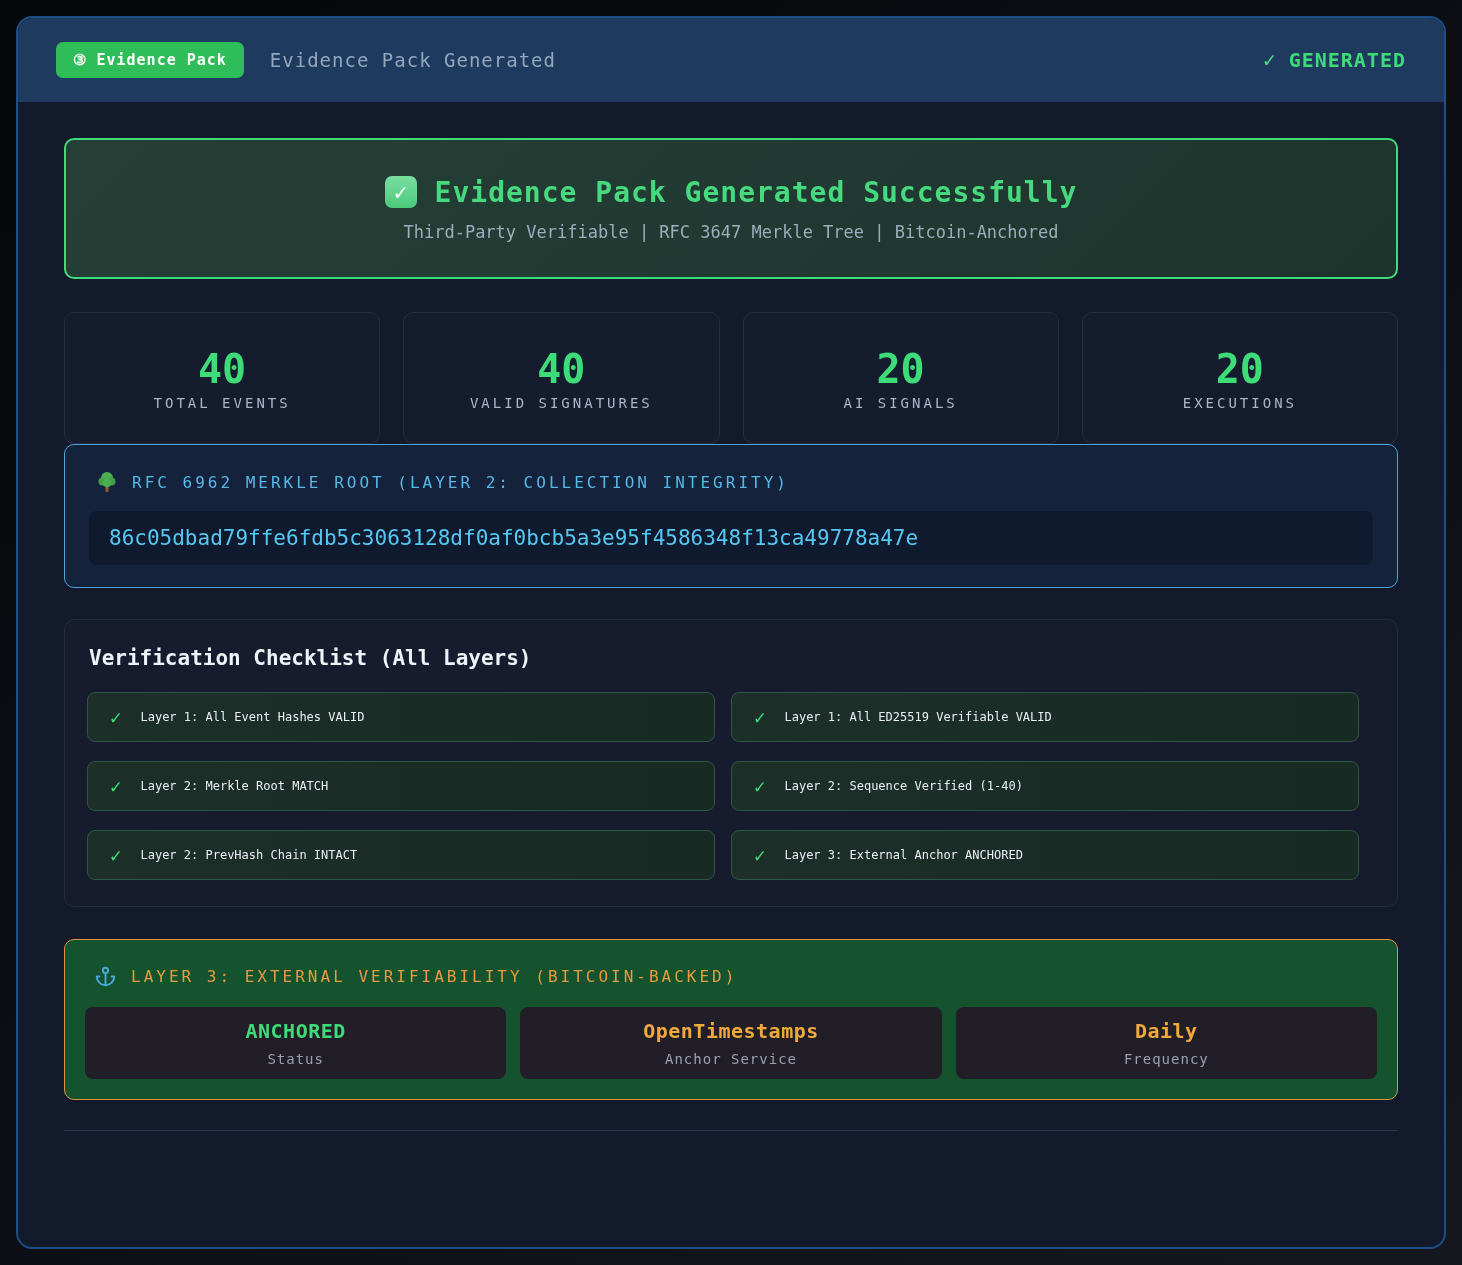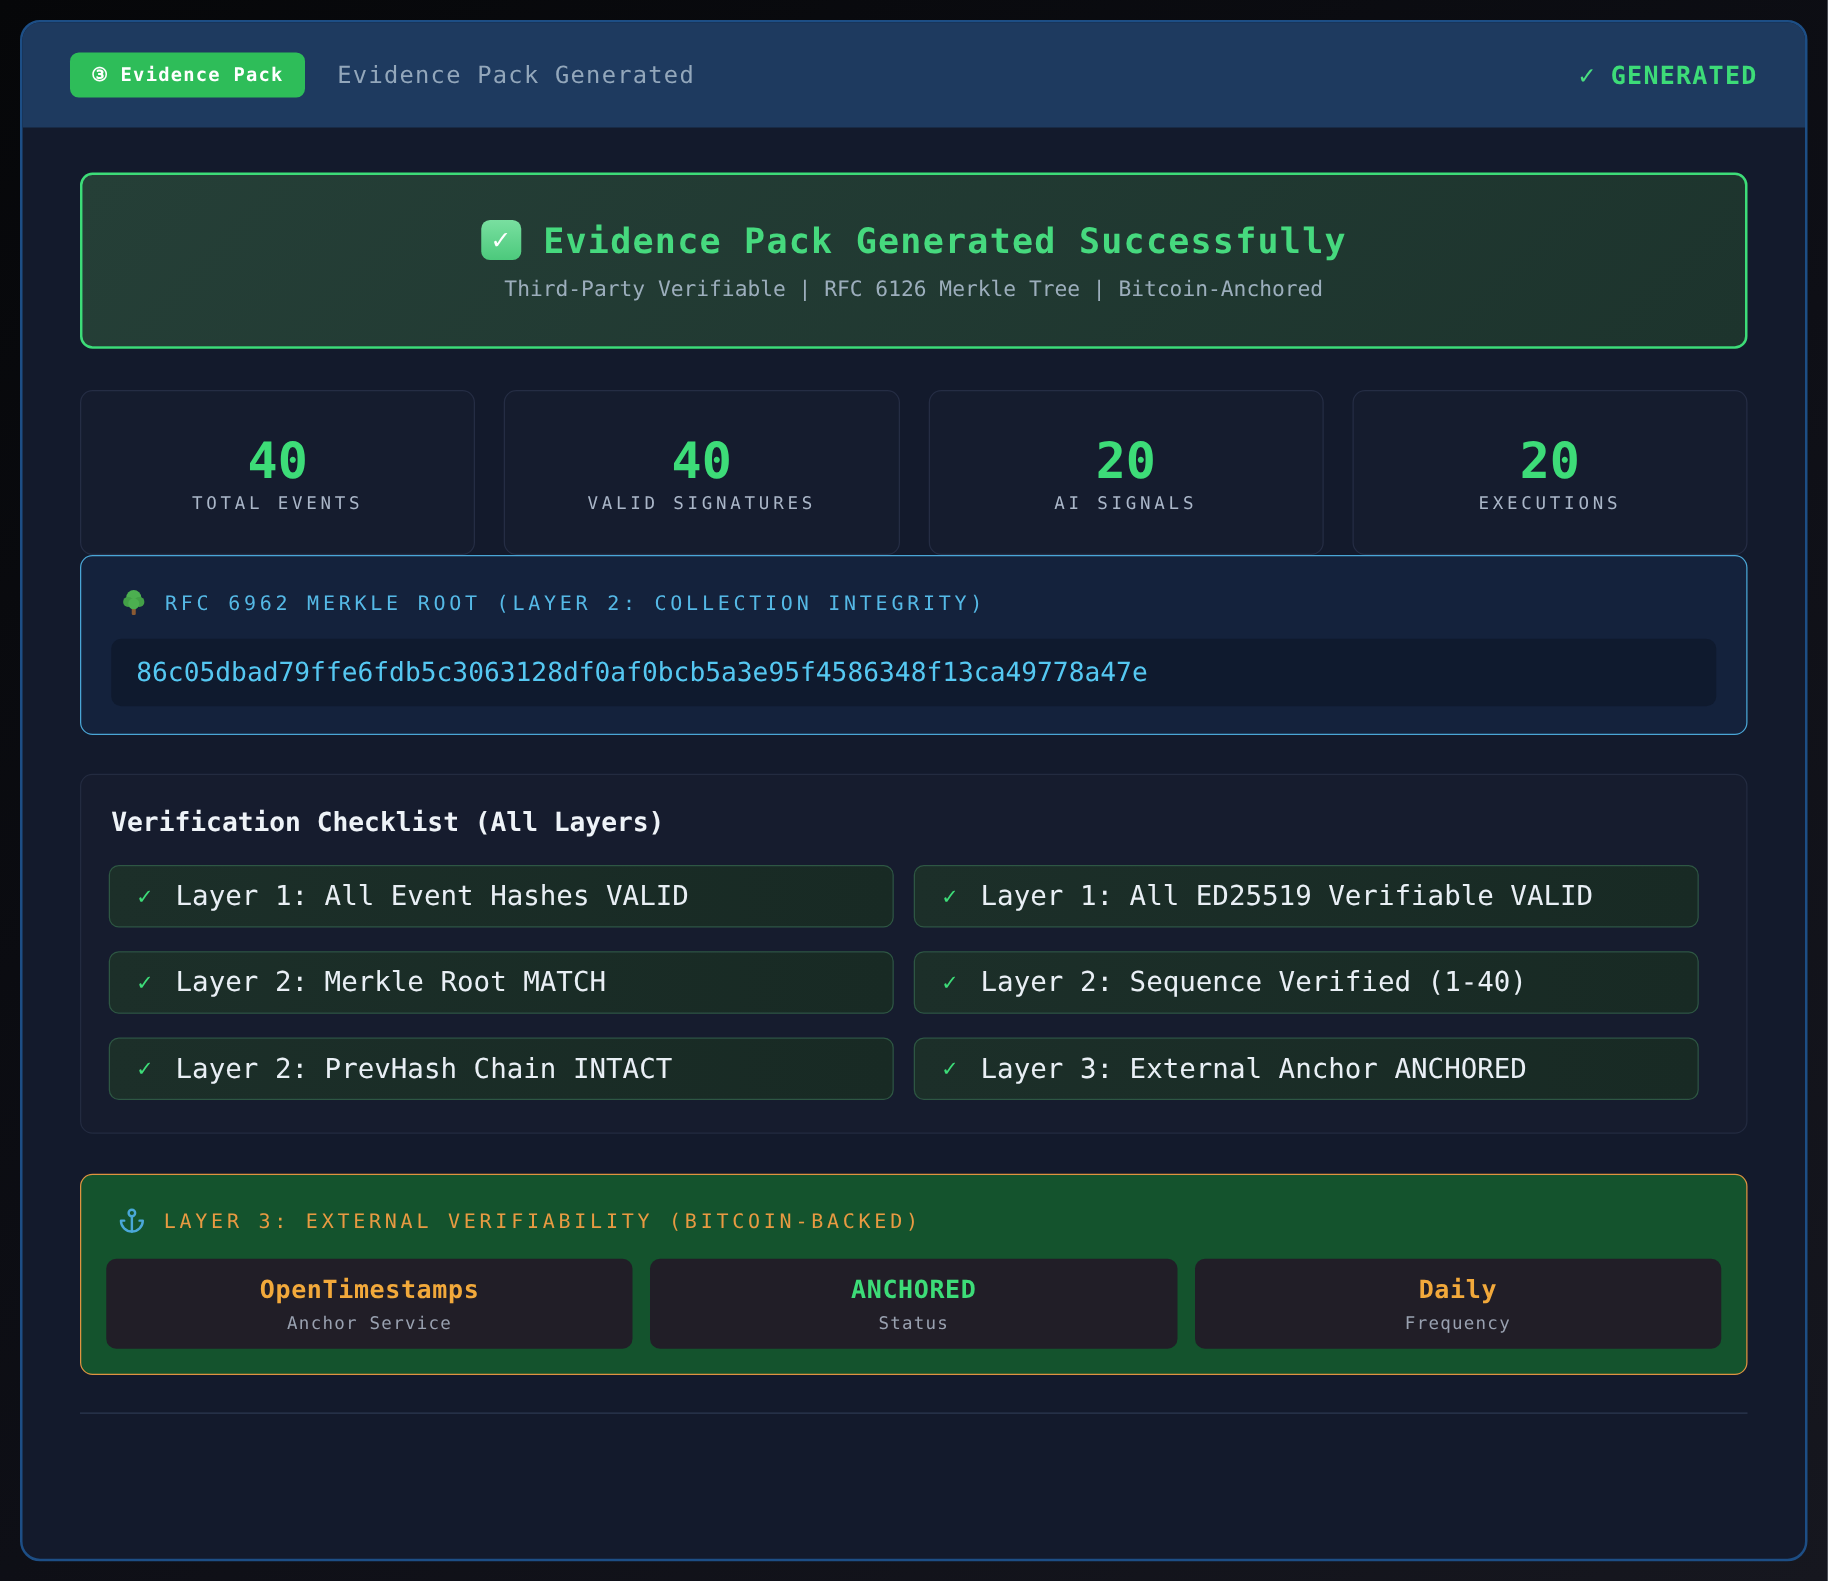--- a/index.html
+++ b/index.html
@@ -90,21 +90,21 @@
   }
   .check-grid { display: grid; grid-template-columns: 1fr 1fr; gap: 19px 16px; }
   .check-item {
     height: 50px;
     background: linear-gradient(90deg, #1c2f29, #182a24);
     border: 1px solid #2e5743; border-radius: 8px;
     display: flex; align-items: center; gap: 19px;
     padding: 0 22px;
   }
   .check-mark { color: #3ddc78; font-size: 19px; }
-  .check-label { color: #e9eff5; font-size: 22px; }
+  .check-label { color: #e9eff5; font-size: 12px; }
   
   .layer3 {
     margin-top: 32px;
     border: 1px solid #df9340; border-radius: 10px;
     background: #14532d; padding: 18px 20px 20px 20px;
   }
   .layer3-head {
     display: flex; align-items: center; gap: 15px;
     color: #e89a42; font-size: 16px; letter-spacing: 3px;
     margin: 8px 0 20px 10px;
@@ -151,21 +151,21 @@
     </div>
   </div>
 
   <div class="content">
 
     <div class="banner">
       <div class="banner-row">
         <span class="banner-checkbox">✓</span>
         <span class="banner-title">Evidence Pack Generated Successfully</span>
       </div>
-      <div class="banner-subtitle">Third-Party Verifiable | RFC 6126 Merkle Tree | Bitcoin-Anchored</div>
+      <div class="banner-subtitle">Third-Party Verifiable | RFC 3647 Merkle Tree | Bitcoin-Anchored</div>
     </div>
 
     <div class="stats-row">
       <div class="stat-card">
         <div class="stat-value">40</div>
         <div class="stat-label">TOTAL EVENTS</div>
       </div>
       <div class="stat-card">
         <div class="stat-value">40</div>
         <div class="stat-label">VALID SIGNATURES</div>
@@ -228,26 +228,26 @@
       <div class="layer3-head">
         <svg class="icon-svg" width="21" height="21" viewBox="0 0 24 24" fill="none" stroke="#4aa8d8" stroke-width="2.2" stroke-linecap="round" stroke-linejoin="round">
           <circle cx="12" cy="5" r="3"></circle>
           <line x1="12" y1="22" x2="12" y2="8"></line>
           <path d="M5 12H2a10 10 0 0 0 20 0h-3"></path>
         </svg>
         <span>LAYER 3: EXTERNAL VERIFIABILITY (BITCOIN-BACKED)</span>
       </div>
       <div class="layer3-cards">
         <div class="l3-card">
+          <div class="l3-value val-green">ANCHORED</div>
+          <div class="l3-label">Status</div>
+        </div>
+        <div class="l3-card">
           <div class="l3-value val-orange">OpenTimestamps</div>
           <div class="l3-label">Anchor Service</div>
-        </div>
-        <div class="l3-card">
-          <div class="l3-value val-green">ANCHORED</div>
-          <div class="l3-label">Status</div>
         </div>
         <div class="l3-card">
           <div class="l3-value val-orange">Daily</div>
           <div class="l3-label">Frequency</div>
         </div>
       </div>
     </div>
 
     <div class="divider"></div>
 

